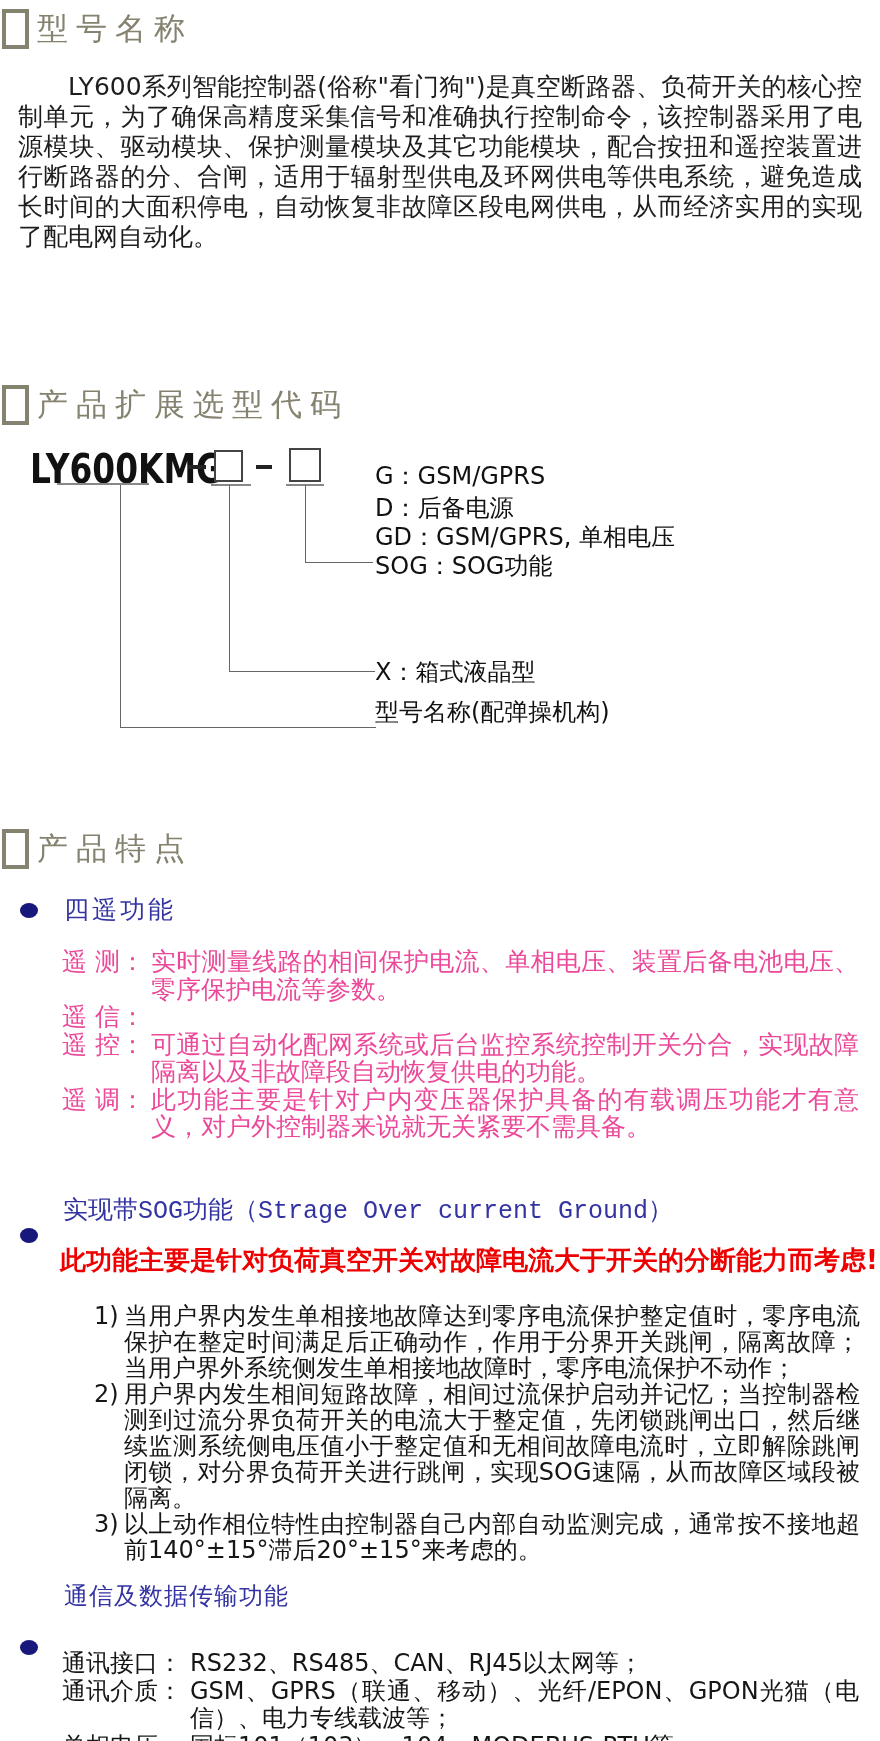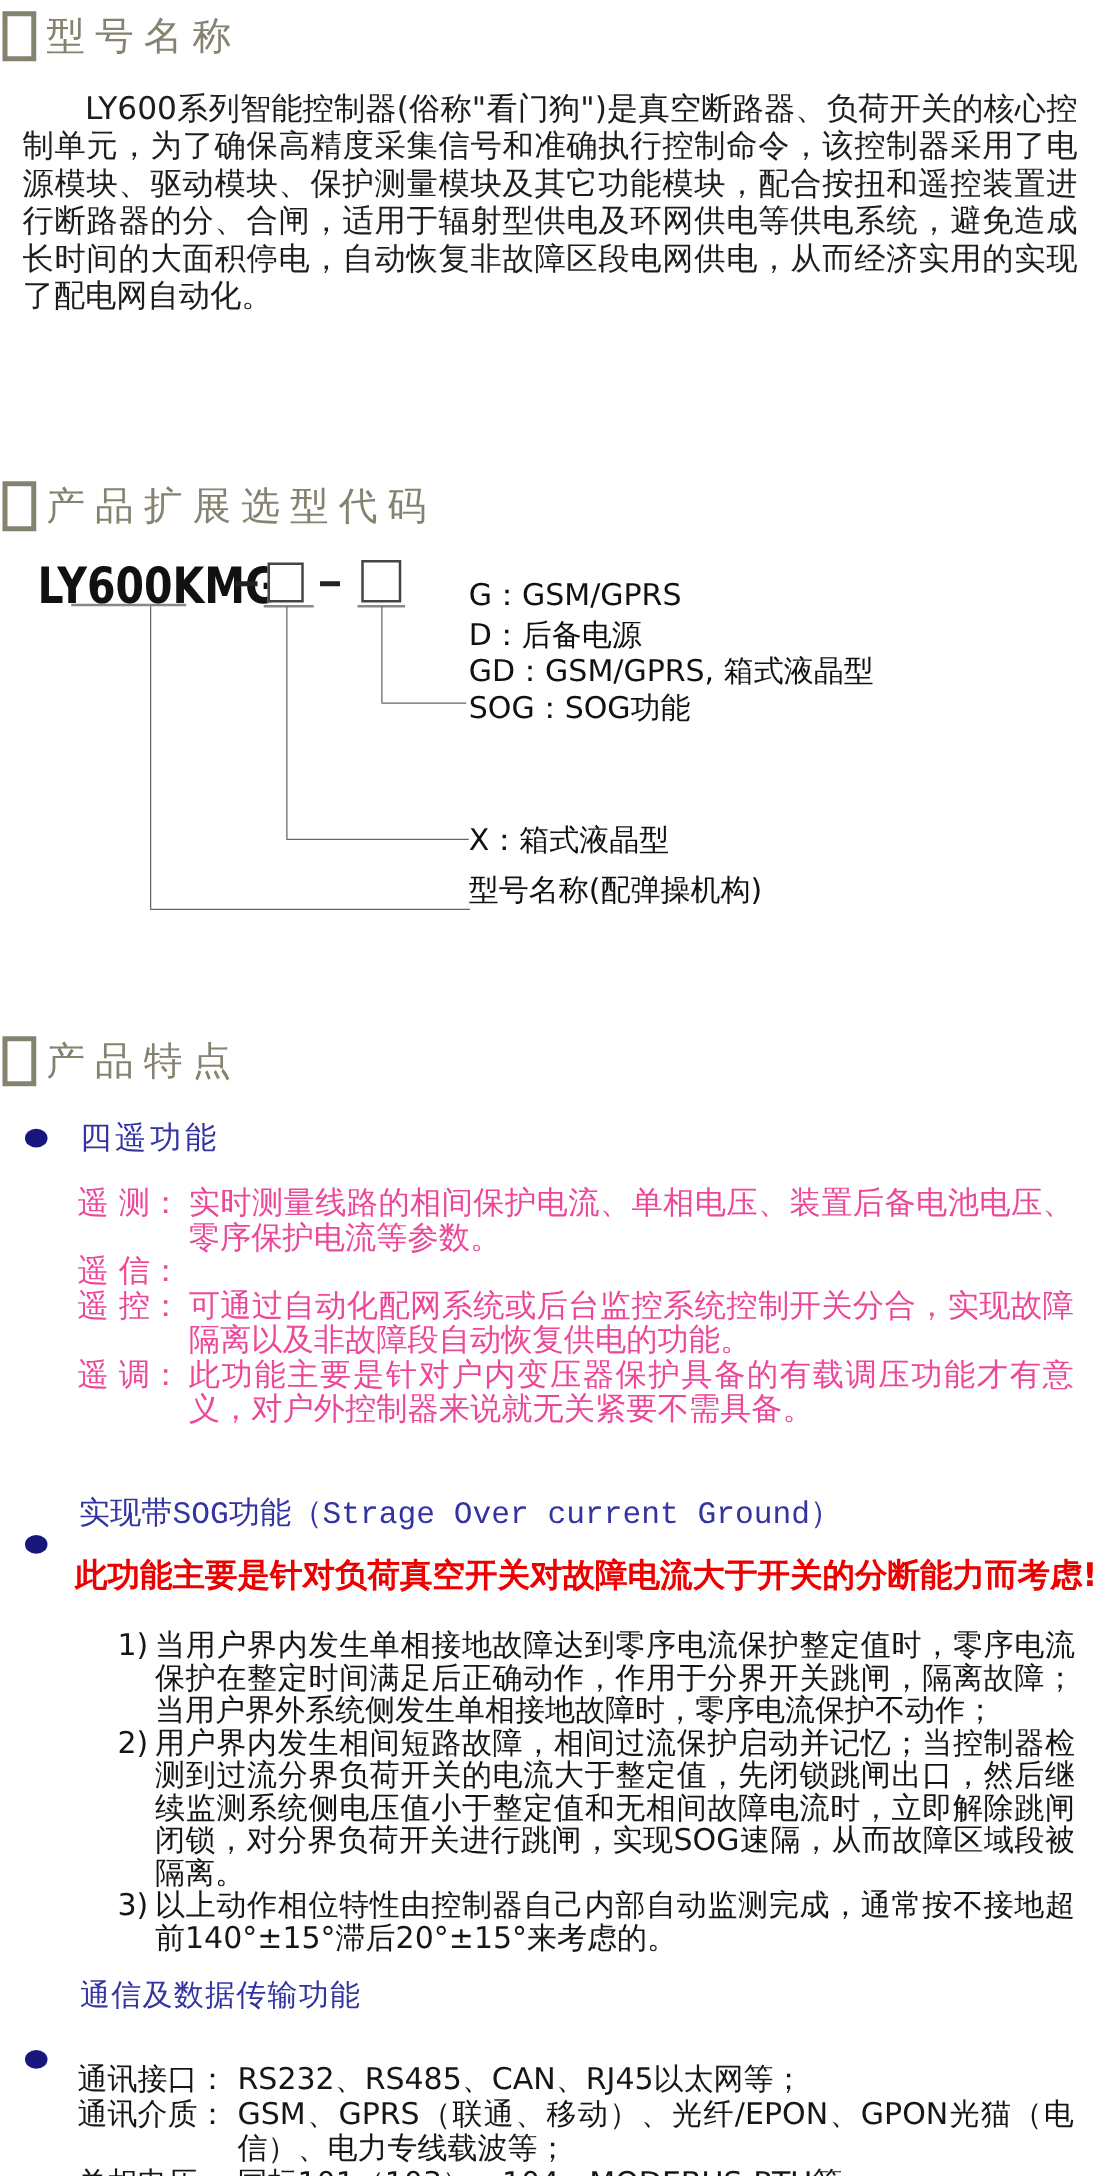--- a/index.html
+++ b/index.html
@@ -100,21 +100,21 @@
 
     <div class="stem stem-model"></div>
     <div class="stem stem-box1"></div>
     <div class="stem stem-box2"></div>
     <div class="hline h-sog"></div>
     <div class="hline h-x"></div>
     <div class="hline h-model"></div>
 
     <div class="diag-label lbl-g">G：GSM/GPRS</div>
     <div class="diag-label lbl-d">D：后备电源</div>
-    <div class="diag-label lbl-gd">GD：GSM/GPRS, 箱式液晶型</div>
+    <div class="diag-label lbl-gd">GD：GSM/GPRS, 单相电压</div>
     <div class="diag-label lbl-sog">SOG：SOG功能</div>
     <div class="diag-label lbl-x">X：箱式液晶型</div>
     <div class="diag-label lbl-base">型号名称(配弹操机构)</div>
   </div>
 
   <div class="sec-header" style="top:828px;justify-content:flex-end;">
     <div class="sec-square"></div>
     <div class="sec-title">产品特点</div>
   </div>
 

